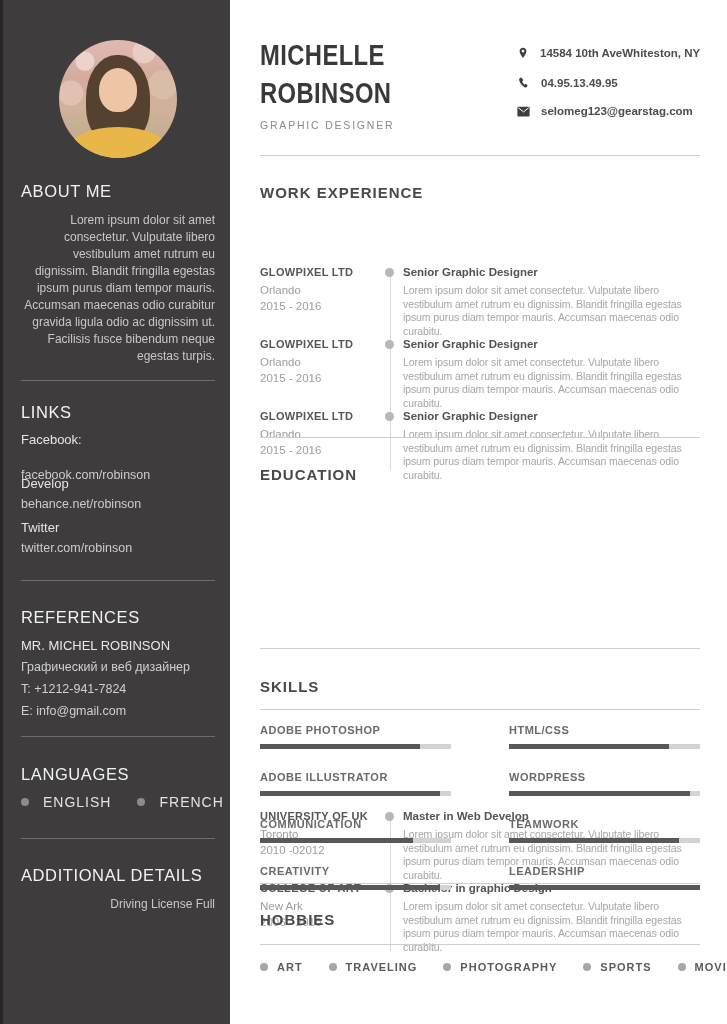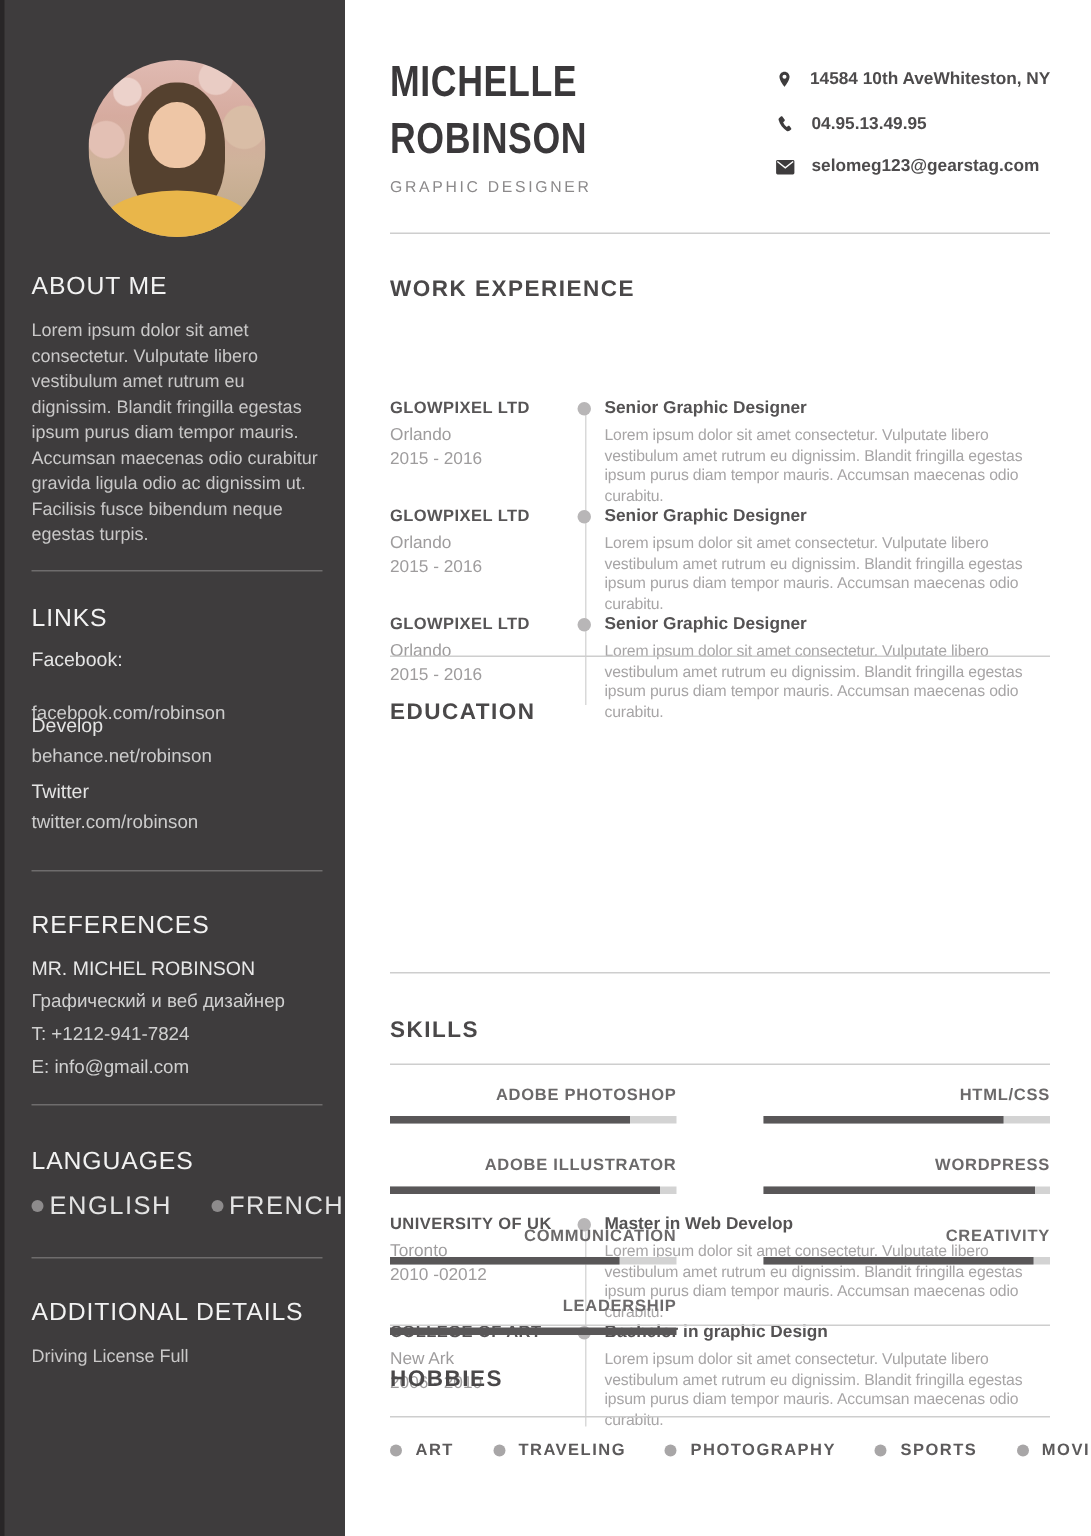--- a/index.html
+++ b/index.html
@@ -10,20 +10,21 @@
     position:relative;
     overflow:hidden;
     color:#4a4849;
   }
 
   
   .sidebar {
     position:absolute; left:0; top:0; width:230px; height:1024px;
     background:#3e3c3d;
     border-left:3px solid #282627;
+    text-align:right;
   }
   .avatar {
     position:absolute; left:56px; top:40px; width:118px; height:118px;
     border-radius:50%; overflow:hidden;
     background:
       radial-gradient(circle at 22% 18%, #ecd2cb 0 9px, rgba(0,0,0,0) 10px),
       radial-gradient(circle at 72% 10%, #e9ccc4 0 11px, rgba(0,0,0,0) 12px),
       radial-gradient(circle at 88% 38%, #d9bda6 0 14px, rgba(0,0,0,0) 15px),
       radial-gradient(circle at 10% 45%, #e3c0b4 0 12px, rgba(0,0,0,0) 13px),
       linear-gradient(180deg,#e0bab2 0%,#d6ab9f 32%,#cfb39b 58%,#c5ad90 80%,#bfa88b 100%);
@@ -36,21 +37,21 @@
   .side-text  { position:absolute; left:18px; width:194px; font-size:12px; line-height:17px; color:#c9c8c8; }
   .side-div   { position:absolute; left:18px; width:194px; border-top:1px solid #6e6c6d; }
 
   .link-label { position:absolute; left:18px; font-size:13px; color:#e4e4e4; }
   .link-url   { position:absolute; left:18px; font-size:12.5px; color:#cccccc; }
 
   .ref-line   { position:absolute; left:18px; font-size:12.5px; color:#d0d0d0; }
   .ref-name   { color:#e8e8e8; font-size:13px; }
 
   .lang-row   { position:absolute; left:18px; display:flex; gap:26px; }
-  .pill-item  { display:flex; align-items:center; gap:4px; font-size:17px; letter-spacing:1px; color:#e3e3e3; }
+  .pill-item  { display:flex; align-items:center; gap:14px; font-size:14px; letter-spacing:1px; color:#e3e3e3; }
   .side-dot   { width:8px; height:8px; border-radius:50%; background:#8d8b8c; flex:none; }
 
   
   .main { position:absolute; left:230px; top:0; width:497px; height:1024px; background:#fff; }
   .mc   { position:absolute; left:30px; width:440px; }
 
   .name {
     font-size:29px; line-height:38px; font-weight:bold; color:#3a383a;
     letter-spacing:.5px; transform:scaleX(.82); transform-origin:left top;
     white-space:nowrap;
@@ -73,21 +74,21 @@
   .xp-mid  { width:31px; flex:none; position:relative; }
   .xp-dot  { position:absolute; left:13px; top:2px; width:9px; height:9px; border-radius:50%; background:#b8b6b7; }
   .xp-right{ flex:1; }
   .xp-company { font-size:11px; font-weight:bold; letter-spacing:.3px; color:#575556; }
   .xp-sub { font-size:11.5px; line-height:16px; color:#9e9c9d; margin-top:4px; }
   .xp-sub + .xp-sub { margin-top:0; }
   .xp-role { font-size:11.5px; font-weight:bold; color:#545253; }
   .xp-desc { font-size:10.5px; line-height:13.5px; letter-spacing:-.1px; color:#a7a5a6; margin-top:6px; }
 
   .skill-grid { display:grid; grid-template-columns:191px 191px; column-gap:58px; row-gap:22px; }
-  .skill-name { font-size:11px; font-weight:bold; letter-spacing:.5px; color:#6b696a; margin-bottom:8px;text-align:right; }
+  .skill-name { font-size:11px; font-weight:bold; letter-spacing:.5px; color:#6b696a; margin-bottom:8px; }
   .skill-track { width:100%; height:5px; background:#d3d3d3; }
   .skill-fill { height:5px; background:#595758; }
 
   .hobby-row { display:flex; gap:26px; }
   .hobby-item { display:flex; align-items:center; gap:9px; font-size:11px; font-weight:bold; letter-spacing:1px; color:#5c5a5b; }
   .hobby-dot { width:8px; height:8px; border-radius:50%; background:#a8a6a7; flex:none; }
 </style>
 </head>
 <body>
 
@@ -293,20 +294,26 @@
           <div class="skill-fill" style="width: 95%;"></div>
         </div>
     </div>
     <div>
       <div class="skill-name">COMMUNICATION</div>
       <div class="skill-track">
           <div class="skill-fill" style="width: 80%;"></div>
         </div>
     </div>
     <div>
+      <div class="skill-name">TEAMWORK</div>
+      <div class="skill-track">
+          <div class="skill-fill" style="width: 89%;"></div>
+        </div>
+    </div>
+    <div>
       <div class="skill-name">CREATIVITY</div>
       <div class="skill-track">
           <div class="skill-fill" style="width: 94%;"></div>
         </div>
     </div>
     <div>
       <div class="skill-name">LEADERSHIP</div>
       <div class="skill-track">
           <div class="skill-fill" style="width: 100%;"></div>
         </div>

